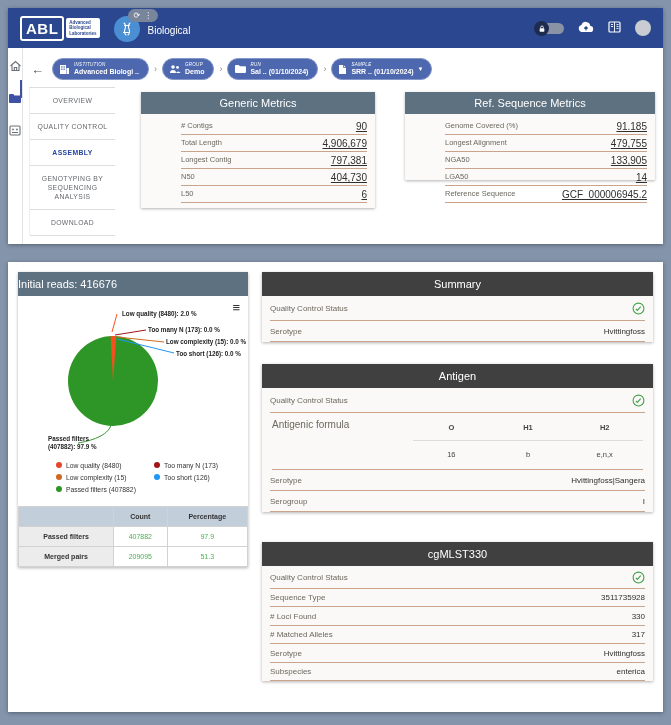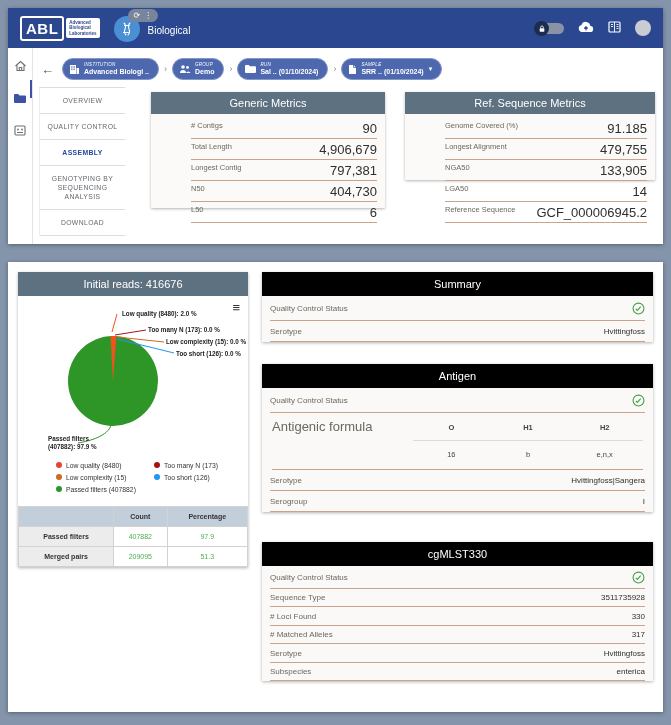--- a/index.html
+++ b/index.html
@@ -41,61 +41,61 @@
   .crumb .clabel { font-size:4.5px; font-style:italic; letter-spacing:.3px; line-height:6px; }
   .crumb .cvalue { font-size:7px; font-weight:bold; line-height:8px; white-space:nowrap; }
   .crumb-sep { color:#888; font-size:9px; margin:0 5px; }
   .crumb .caret { font-size:7px; margin-left:5px; }
 
   .top-body { display:flex; margin-top:4px; }
   .tabs { width:86px; margin-left:6px; border-top:1px solid #ddd; border-left:1px solid #eee; }
   .tab { padding:8px 4px; font-size:6.8px; letter-spacing:.4px; color:#63676c; text-align:center; border-bottom:1px solid #ddd; line-height:9px; cursor:pointer; background:#fff; }
   .tab.active { color:#27479e; font-weight:bold; }
 
-  .metrics-wrap { flex:1; display:flex; gap:20px; padding:5px 8px 0 26px; }
+  .metrics-wrap { flex:1; display:flex; gap:30px; padding:5px 8px 0 26px; }
   .metric-card { background:#fbfaf8; box-shadow:0 1px 3px rgba(0,0,0,.3); border-radius:1px; }
   #generic-card { width:234px; height:116px; }
   #ref-card { width:250px; height:88px; }
   .metric-head { background:#5d7181; color:#fff; text-align:center; font-size:11px; padding:5px 0; }
   .metric-rows { padding:4px 0 0 0;margin-left:32px; }
   .mrow { display:flex; justify-content:space-between; margin:0 8px; padding:3px 0 2px 0; border-bottom:1px solid #c9a38a; }
   .mrow .ml { font-size:7.5px; color:#6b685e; }
-  .mrow .mv { font-size:13px; color:#2f2f2f; }
+  .mrow .mv { font-size:10px; color:#2f2f2f;text-decoration:underline; }
 
   
   .bottom-inner { display:flex; padding:10px; gap:14px; }
   .chart-card { width:230px; background:#fff; box-shadow:0 1px 3px rgba(0,0,0,.3); align-self:flex-start; }
-  .chart-head { background:#5d7181; color:#fff; text-align:center; font-size:11px; padding:6px 0; }
+  .chart-head { background:#5d7181; color:#fff; text-align:left; font-size:11px; padding:6px 0; }
   .chart-body { position:relative; height:205px; background:#fff; }
   .menu-glyph { position:absolute; right:8px; top:4px; font-size:13px; color:#333; font-weight:bold; cursor:pointer; }
   .callout { position:absolute; font-size:6.3px; font-weight:bold; color:#222; white-space:nowrap; }
   .passed-callout { position:absolute; left:30px; top:139px; font-size:6.3px; font-weight:bold; color:#222; line-height:8px; }
   .legend { position:absolute; left:38px; top:163px; display:grid; grid-template-columns:96px auto; grid-auto-rows:12px; column-gap:2px; }
   .li { display:flex; align-items:center; gap:4px; }
   .li span.txt { font-size:6.8px; color:#333; }
   .dot { width:6px; height:6px; border-radius:50%; }
   .c0{background:#e8442c}.c1{background:#a31515}.c2{background:#cd6a1f}.c3{background:#2196f3}.c4{background:#2e9626}
 
   table.stats { width:100%; border-collapse:collapse; margin-top:5px; }
   table.stats th, table.stats td { border:1px solid #d2d2d2; font-size:7px; padding:6px 2px; text-align:center; }
   table.stats th { background:#c3cedb; color:#333; }
   table.stats td.rowlab { background:#ececec; font-weight:bold; color:#333; }
   table.stats td.val { color:#4caf50; background:#fff; }
 
   .right-col { flex:1; }
   .sec-card { background:#faf9f7; box-shadow:0 1px 3px rgba(0,0,0,.3); margin-bottom:22px; }
-  .sec-head { background:#000000; color:#fff; text-align:center; font-size:11px; padding:6px 0; }
+  .sec-head { background:#404040; color:#fff; text-align:center; font-size:11px; padding:6px 0; }
   .srow { display:flex; justify-content:space-between; align-items:center; margin:0 8px; padding:6px 0 5px 0; border-bottom:1px solid #c9a38a; }
   .srow .sl { font-size:8px; color:#6b685e; }
   .srow .sv { font-size:8px; color:#2f2f2f; }
   .cg .srow { padding:4.5px 0 4px 0; }
   #cgmlst-card { margin-bottom:0; margin-top:30px; }
 
   .formula-row { display:flex; margin:0 10px; padding:6px 0 6px 0; border-bottom:1px solid #c9a38a; }
-  .formula-row .sl { font-size:13px; color:#6b685e; }
+  .formula-row .sl { font-size:10px; color:#6b685e; }
   .formula-table { margin-left:auto; width:230px; }
   .formula-hdr, .formula-vals { display:flex; }
   .formula-hdr div, .formula-vals div { flex:1; text-align:center; font-size:7.5px; color:#444; }
   .formula-hdr div { font-weight:bold; padding:4px 0 8px 0; }
   .formula-hdr { border-bottom:1px solid #dcdcdc; }
   .formula-vals div { padding:9px 0 4px 0; }
   .qc-check { display:flex; }
 </style>
 </head>
 <body>

